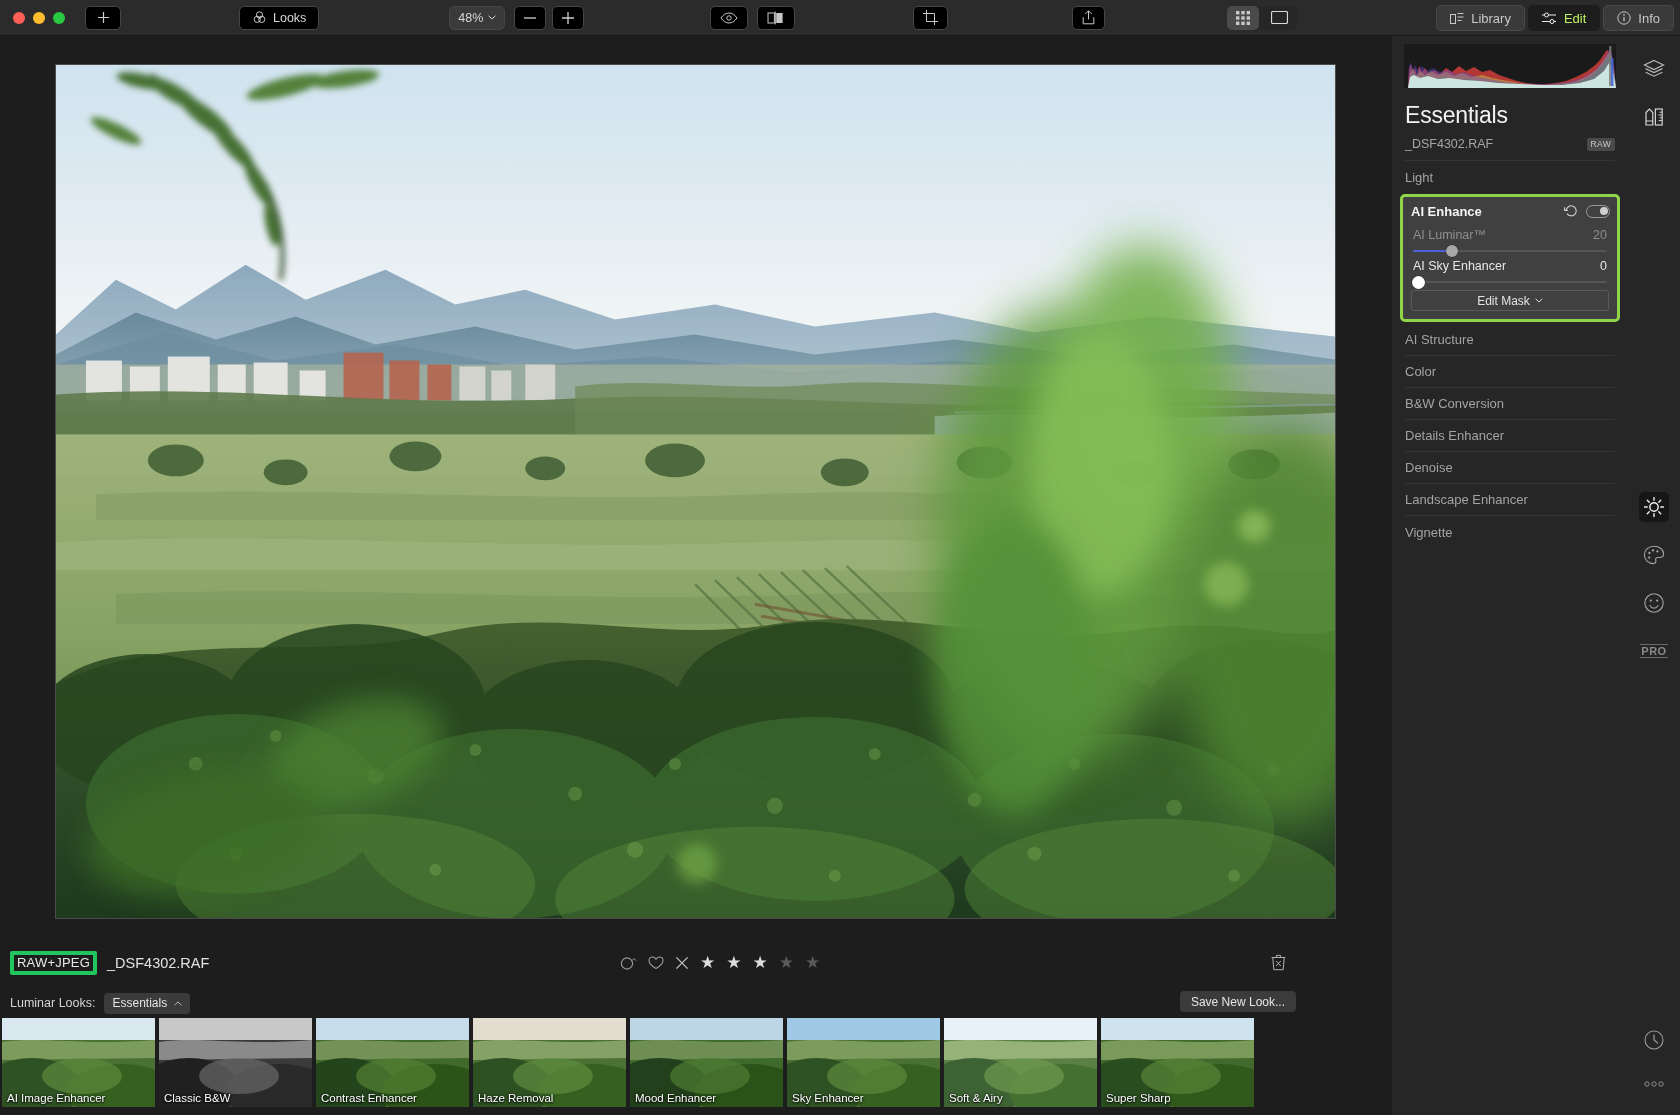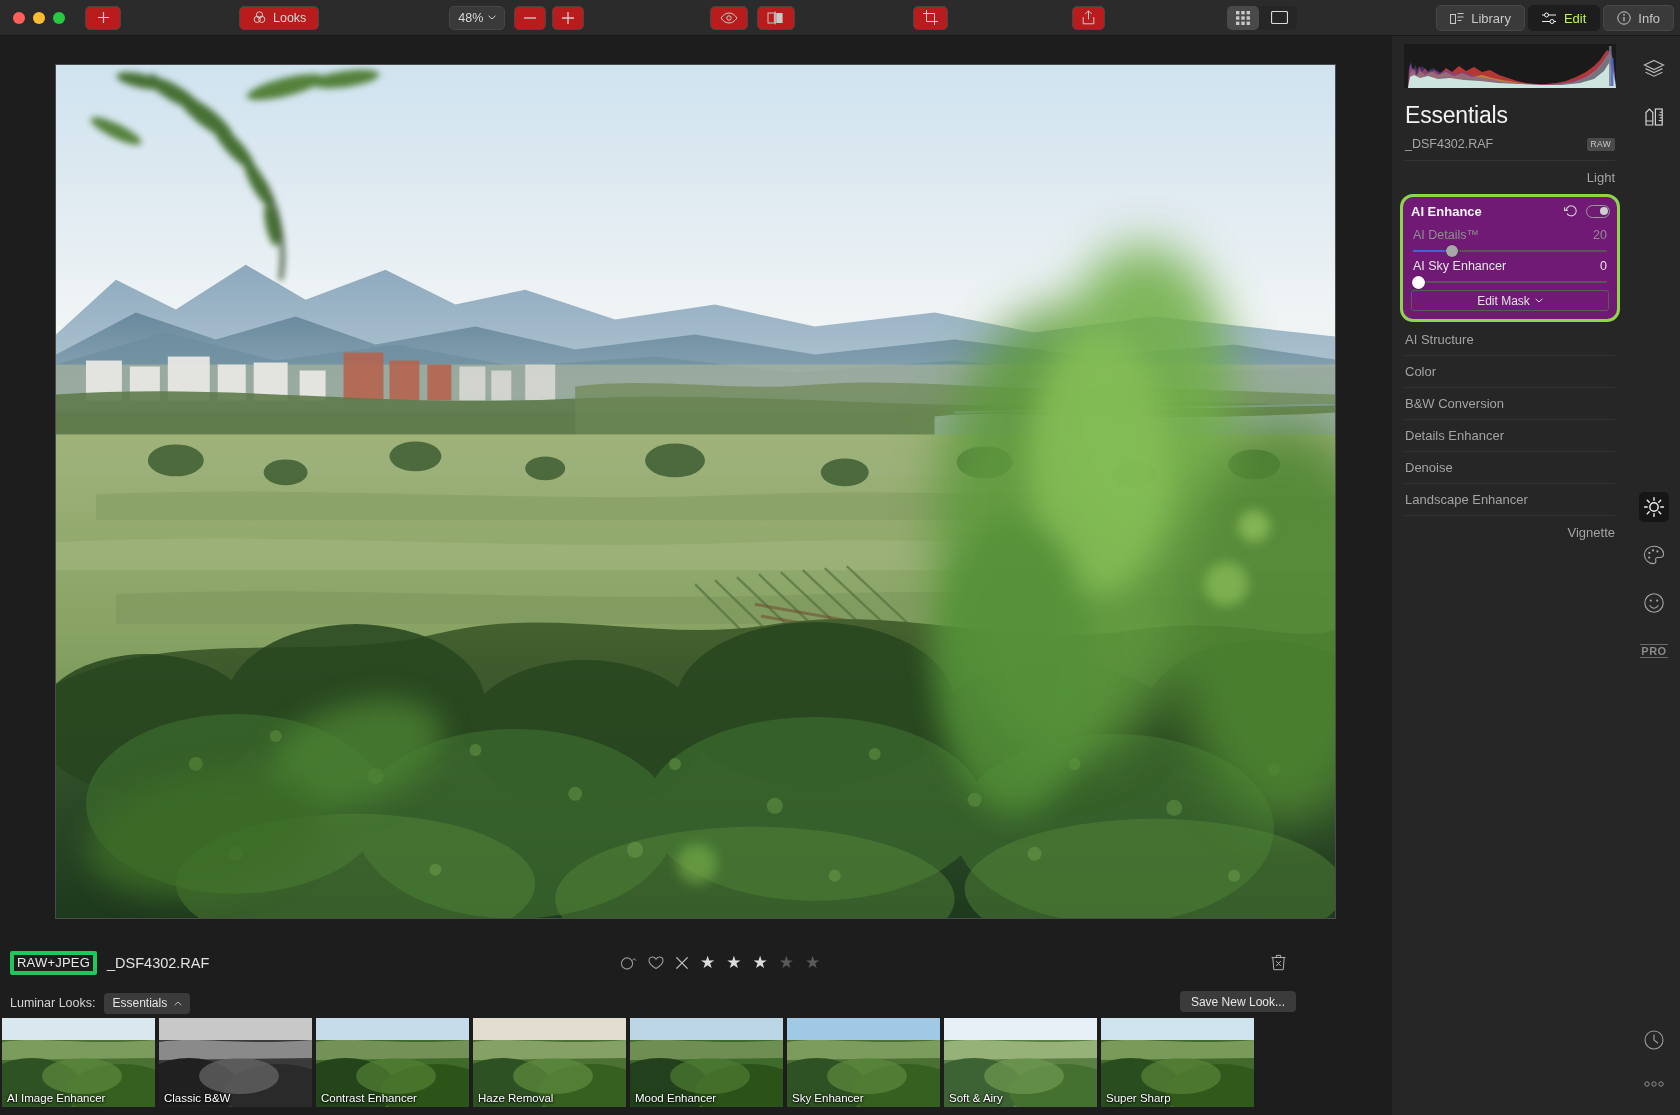--- a/index.html
+++ b/index.html
@@ -20,21 +20,21 @@
     border-bottom: 1px solid #171717;
   }
   .traffic { display: flex; align-items: center; gap: 8px; padding-left: 13px; }
   .dot { width: 12px; height: 12px; border-radius: 50%; }
   .dot.red { background: #ff5f57; }
   .dot.yellow { background: #febc2e; }
   .dot.green { background: #28c840; }
 
   .tbtn {
     height: 24px; min-width: 32px;
-    background: #b91c1c; border-radius: 5px;
+    background: #000000; border-radius: 5px;
     display: flex; align-items: center; justify-content: center;
     color: #d8d8d8; font-size: 12.5px; gap: 6px;
     padding: 0 9px;
     border: 0.5px solid #464646;
   }
   .tbtn.dark { background: #222; border-color: #333; }
   .plusbtn { margin-left: 20px; width: 36px; font-size: 16px; color:#cfcfcf; }
 
   .looks-btn { margin-left: 118px; padding: 0 12px; }
   .zoom-group { margin-left: 120px; display: flex; align-items: center; gap: 9px; padding-left: 10px; }
@@ -141,28 +141,28 @@
   }
   .filename { color:#a6a6a6; font-size: 12.5px; }
   .rawtag { background:#4a4a4a; color:#c9c9c9; font-size: 8.5px; padding: 1.5px 4px; border-radius:2px; letter-spacing:0.3px; }
 
   .plist { margin: 0 13px; }
   .prow {
     height: 32px; display:flex; align-items:center;
     color:#a3a3a3; font-size: 13px;
     border-bottom: 1px solid #343434;
   }
-  .prow.nb { border-bottom: none; justify-content: flex-end; }
+  .prow.nb { border-bottom: none; }
 
   
   .ai-wrap {
     margin: 1px 8px 0 8px;
     border: 3px solid #8ed54a;
-    border-radius: 13px;
-    background: #701a75;
+    border-radius: 5px;
+    background: #404040;
     padding: 0;
   }
   .ai-head {
     height: 28px; display:flex; align-items:center; justify-content:space-between;
     padding: 0 7px 0 8px;
   }
   .ai-title { color:#f4f4f4; font-size: 13px; font-weight: bold; }
   .ai-head-icons { display:flex; align-items:center; gap: 9px; }
   .toggle {
     width: 24px; height: 13px; border-radius: 7px; border: 1px solid #9a9a9a;
@@ -736,21 +736,21 @@
               <path d="M2.2 5.2A5 5 0 1 1 3 8.6" stroke="#cfcfcf" stroke-width="1.1" fill="none"></path>
               <path d="M0.6 2.2v3.2h3.2" stroke="#cfcfcf" stroke-width="1.1" fill="none"></path>
             </svg>
           </span>
           <span class="toggle"></span>
         </span>
       </div>
 
       <div class="slider-block">
         <div class="slider-row">
-          <span class="slider-name dim">AI Details™</span>
+          <span class="slider-name dim">AI Luminar™</span>
           <span class="slider-val dim">20</span>
         </div>
         <div class="track">
           <div class="fill" style="width:20%"></div>
           <div class="knob" style="left:calc(20% - 6px)"></div>
         </div>
       </div>
 
       <div class="slider-block">
         <div class="slider-row">

